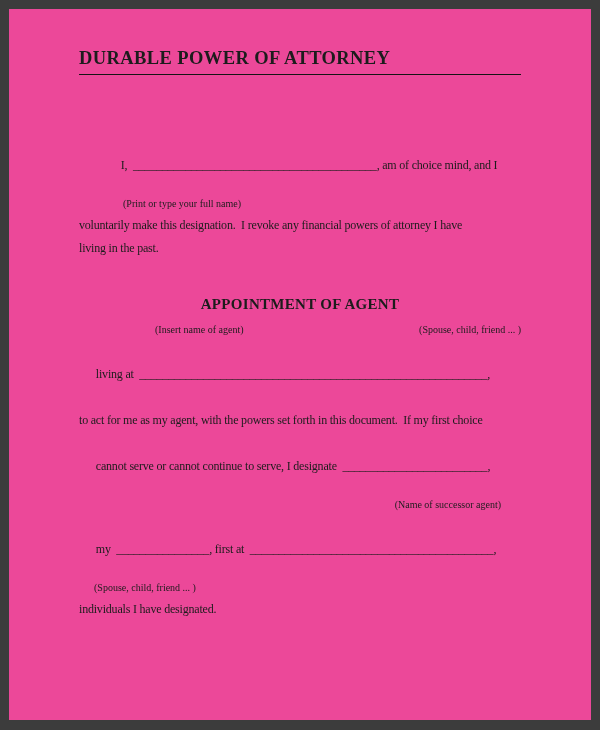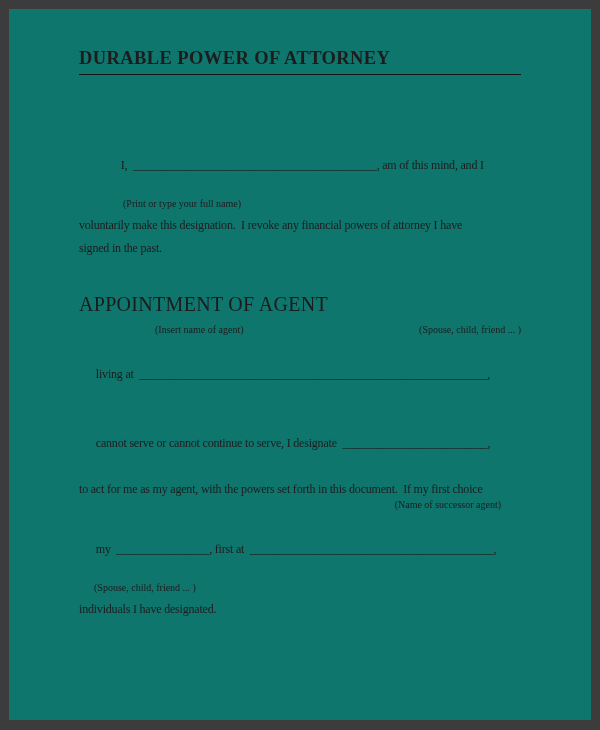--- a/index.html
+++ b/index.html
@@ -12,21 +12,21 @@
     background: #3c3c3c;
     position: relative;
     font-family: "Liberation Serif", serif;
   }
   .page {
     position: absolute;
     left: 9px;
     top: 9px;
     right: 9px;
     bottom: 10px;
-    background: #0f766e;
+    background: #ec4899;
     box-sizing: border-box;
     padding: 38px 70px 0 70px;
     color: #1c1c1c;
     overflow: hidden;
   }
   .doc-title {
     margin: 0;
     font-size: 18.5px;
     font-weight: 700;
     letter-spacing: 0.4px;
@@ -47,65 +47,65 @@
   .indent { padding-left: 25px; }
   .caption-row {
     display: flex;
     line-height: 12px;
     margin-top: -2px;
     margin-bottom: 4px;
     font-size: 10px;
     white-space: pre;
   }
   .section-heading {
-    text-align: left;
-    font-weight: 400;
-    font-size: 20px;
+    text-align: center;
+    font-weight: 700;
+    font-size: 15px;
     letter-spacing: 0.3px;
     line-height: 20px;
     margin: 34px 0 12px 0;
   }
   .blank { color: #1c1c1c; font-style: italic; }
 </style>
 </head>
 <body>
 
 <div class="page">
 
   <h1 class="doc-title">DURABLE POWER OF ATTORNEY</h1>
   <hr class="title-rule">
 
   <section class="intro">
     <div class="line indent">
-      <span>I,  </span><span class="blank">__________________________________________</span><span>, am of this mind, and I</span>
+      <span>I,  </span><span class="blank">__________________________________________</span><span>, am of choice mind, and I</span>
     </div>
     <div class="caption-row">
       <span style="margin-left:44px">(Print or type your full name)</span>
     </div>
     <div class="line">voluntarily make this designation.  I revoke any financial powers of attorney I have</div>
-    <div class="line">signed in the past.</div>
+    <div class="line">living in the past.</div>
   </section>
 
   <section>
     <h2 class="section-heading">APPOINTMENT OF AGENT</h2>
 
     <div class="caption-row">
       <span style="margin-left:76px">(Insert name of agent)</span>
       <span style="margin-left:auto">(Spouse, child, friend ... )</span>
     </div>
 
     <div class="line">
       <span>living at  </span><span class="blank">____________________________________________________________</span><span>,</span>
     </div>
 
+    <div class="line">to act for me as my agent, with the powers set forth in this document.  If my first choice</div>
+
     <div class="line">
       <span>cannot serve or cannot continue to serve, I designate  </span><span class="blank">_________________________</span><span>,</span>
     </div>
-
-    <div class="line">to act for me as my agent, with the powers set forth in this document.  If my first choice</div>
     <div class="caption-row">
       <span style="margin-left:auto; margin-right:20px">(Name of successor agent)</span>
     </div>
 
     <div class="line">
       <span>my  </span><span class="blank">________________</span><span>, first at  </span><span class="blank">__________________________________________</span><span>,</span>
     </div>
     <div class="caption-row">
       <span style="margin-left:15px">(Spouse, child, friend ... )</span>
     </div>

